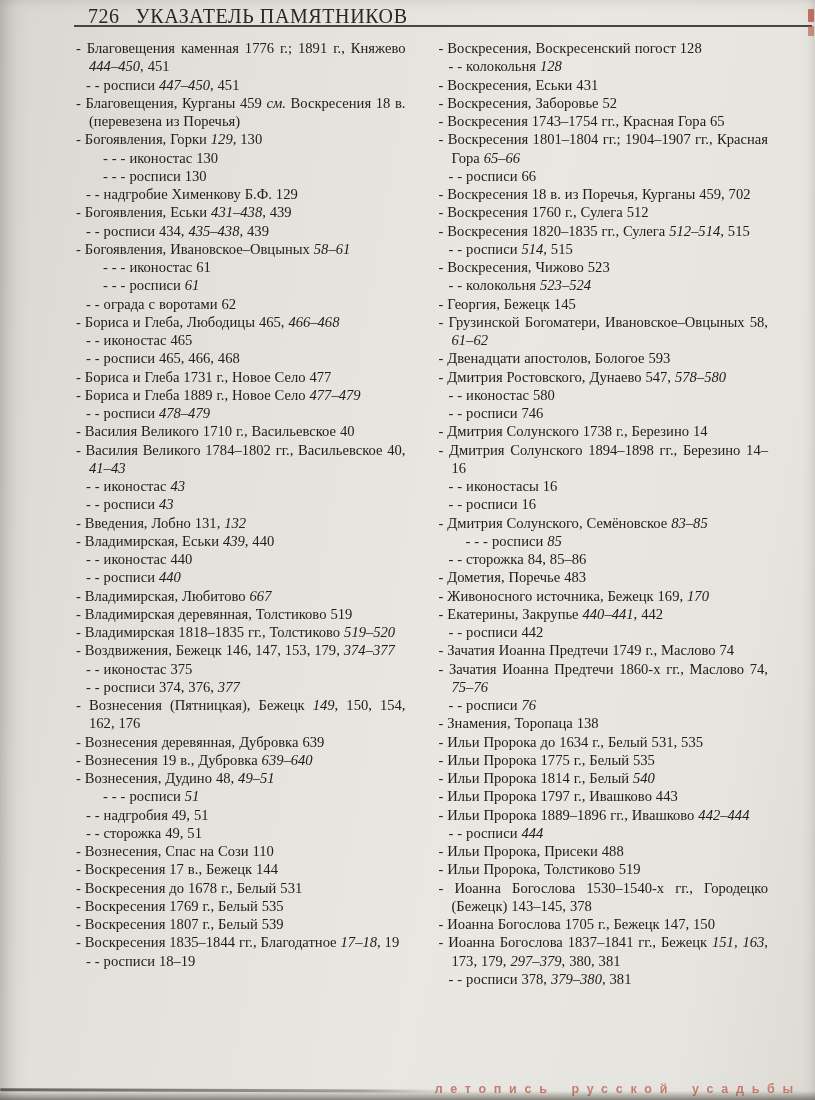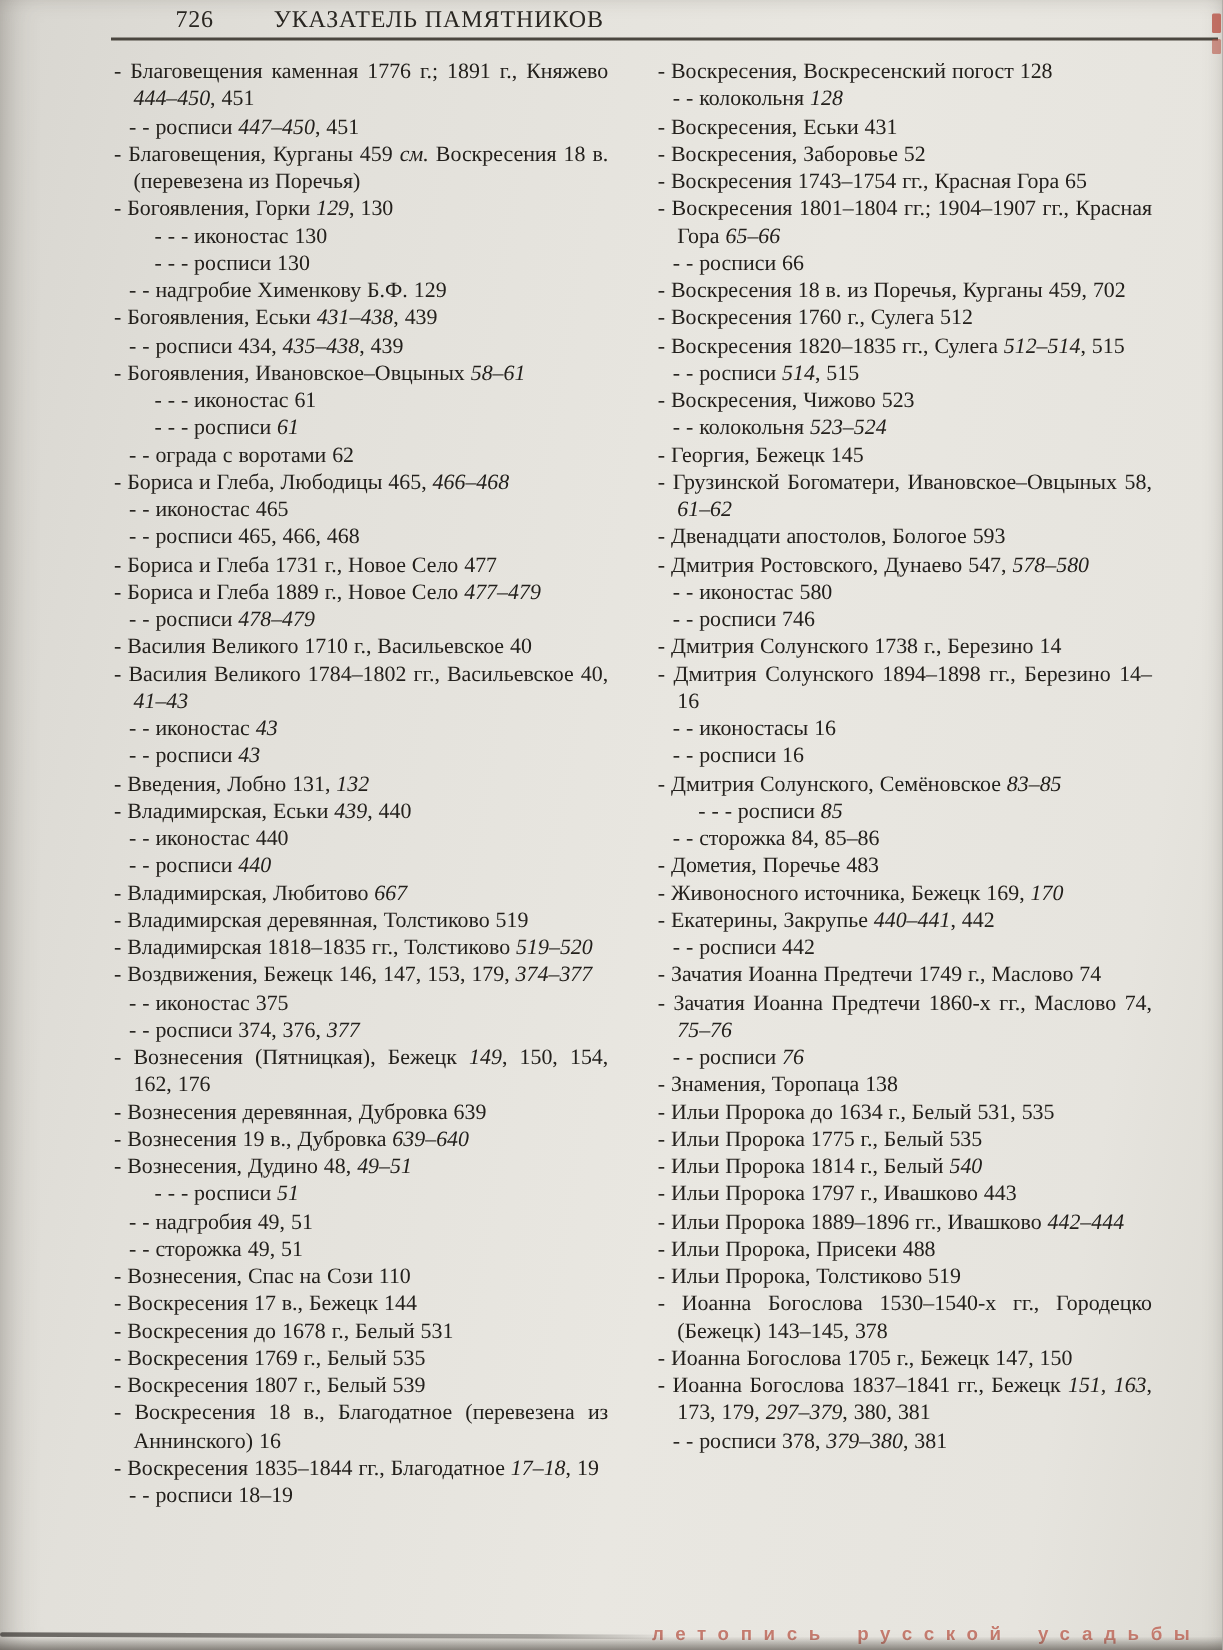--- a/index.html
+++ b/index.html
@@ -3,22 +3,22 @@
 <meta charset="utf-8">
 <style>
   html,body{margin:0;padding:0;background:#aeaca7;}
   .page{
     position:relative;width:815px;height:1100px;overflow:hidden;
     background:linear-gradient(100deg,#d8d6d0 0%,#e2e0da 22%,#e9e7e1 58%,#e6e4de 86%,#dcdad3 100%);
     font-family:"Liberation Serif","DejaVu Serif",serif;
     color:#23201c;
     box-shadow:inset 14px 0 24px -14px rgba(70,64,58,.45), inset -6px 0 14px -8px rgba(90,84,78,.35);
   }
-  .header{position:absolute;top:5px;left:88px;display:flex;gap:40px;align-items:baseline;
-    font-size:16px;letter-spacing:.6px;color:#2a2722;margin-left:29px;}
+  .header{position:absolute;top:5px;left:88px;display:flex;gap:16px;align-items:baseline;
+    font-size:20px;letter-spacing:.6px;color:#2a2722;}
   .header .pageno{letter-spacing:.5px;}
   .rule{position:absolute;top:25px;left:74px;right:3px;height:2px;background:#4a463f;}
   .cols{position:absolute;top:39px;left:76px;right:47px;display:flex;gap:33px;}
   .col{width:50%;font-size:14.6px;line-height:18.25px;text-align:justify;
     hyphens:auto;-webkit-hyphens:auto;word-spacing:.02em;}
   .entry{padding-left:13px;text-indent:-13px;}
   .entry.ind2{margin-left:10px;padding-left:15px;text-indent:-15px;}
   .entry.ind3{margin-left:27px;padding-left:16px;text-indent:-16px;font-family:Liberation Serif, serif;}
   .it{font-style:italic;}
   .footer{position:absolute;bottom:4px;right:14px;
@@ -85,21 +85,20 @@
         <div class="entry ind1"><span>- Вознесения 19 в., Дубровка </span><span class="it">639–640</span></div>
         <div class="entry ind1"><span>- Вознесения, Дудино 48, </span><span class="it">49–51</span></div>
         <div class="entry ind3"><span>- - - росписи </span><span class="it">51</span></div>
         <div class="entry ind2"><span>- - надгробия 49, 51</span></div>
         <div class="entry ind2"><span>- - сторожка 49, 51</span></div>
         <div class="entry ind1"><span>- Вознесения, Спас на Сози 110</span></div>
         <div class="entry ind1"><span>- Воскресения 17 в., Бежецк 144</span></div>
         <div class="entry ind1"><span>- Воскресения до 1678 г., Белый 531</span></div>
         <div class="entry ind1"><span>- Воскресения 1769 г., Белый 535</span></div>
         <div class="entry ind1"><span>- Воскресения 1807 г., Белый 539</span></div>
-        <div class="entry ind1"><span>- Воскресения 18 в., Благодатное (перевезена из Аннинского) 16</span></div>
         <div class="entry ind1"><span>- Воскресения 1835–1844 гг., Благодатное </span><span class="it">17–18</span><span>, 19</span></div>
         <div class="entry ind2"><span>- - росписи 18–19</span></div>
       </div>
     <div class="col" id="right-col">
         <div class="entry ind1"><span>- Воскресения, Воскресенский погост 128</span></div>
         <div class="entry ind2"><span>- - колокольня </span><span class="it">128</span></div>
         <div class="entry ind1"><span>- Воскресения, Еськи 431</span></div>
         <div class="entry ind1"><span>- Воскресения, Заборовье 52</span></div>
         <div class="entry ind1"><span>- Воскресения 1743–1754 гг., Красная Гора 65</span></div>
         <div class="entry ind1"><span>- Воскресения 1801–1804 гг.; 1904–1907 гг., Красная Гора </span><span class="it">65–66</span></div>
@@ -129,20 +128,21 @@
         <div class="entry ind2"><span>- - росписи 442</span></div>
         <div class="entry ind1"><span>- Зачатия Иоанна Предтечи 1749 г., Маслово 74</span></div>
         <div class="entry ind1"><span>- Зачатия Иоанна Предтечи 1860-х гг., Маслово 74, </span><span class="it">75–76</span></div>
         <div class="entry ind2"><span>- - росписи </span><span class="it">76</span></div>
         <div class="entry ind1"><span>- Знамения, Торопаца 138</span></div>
         <div class="entry ind1"><span>- Ильи Пророка до 1634 г., Белый 531, 535</span></div>
         <div class="entry ind1"><span>- Ильи Пророка 1775 г., Белый 535</span></div>
         <div class="entry ind1"><span>- Ильи Пророка 1814 г., Белый </span><span class="it">540</span></div>
         <div class="entry ind1"><span>- Ильи Пророка 1797 г., Ивашково 443</span></div>
         <div class="entry ind1"><span>- Ильи Пророка 1889–1896 гг., Ивашково </span><span class="it">442–444</span></div>
+        <div class="entry ind2"><span>- - росписи </span><span class="it">444</span></div>
         <div class="entry ind1"><span>- Ильи Пророка, Присеки 488</span></div>
         <div class="entry ind1"><span>- Ильи Пророка, Толстиково 519</span></div>
         <div class="entry ind1"><span>- Иоанна Богослова 1530–1540-х гг., Городецко (Бежецк) 143–145, 378</span></div>
         <div class="entry ind1"><span>- Иоанна Богослова 1705 г., Бежецк 147, 150</span></div>
         <div class="entry ind1"><span>- Иоанна Богослова 1837–1841 гг., Бежецк </span><span class="it">151, 163</span><span>, 173, 179, </span><span class="it">297–379</span><span>, 380, 381</span></div>
         <div class="entry ind2"><span>- - росписи 378, </span><span class="it">379–380</span><span>, 381</span></div>
       </div>
   </div>
 
   <div class="red-mark m1" style="background: rgb(181, 74, 60);"></div>

